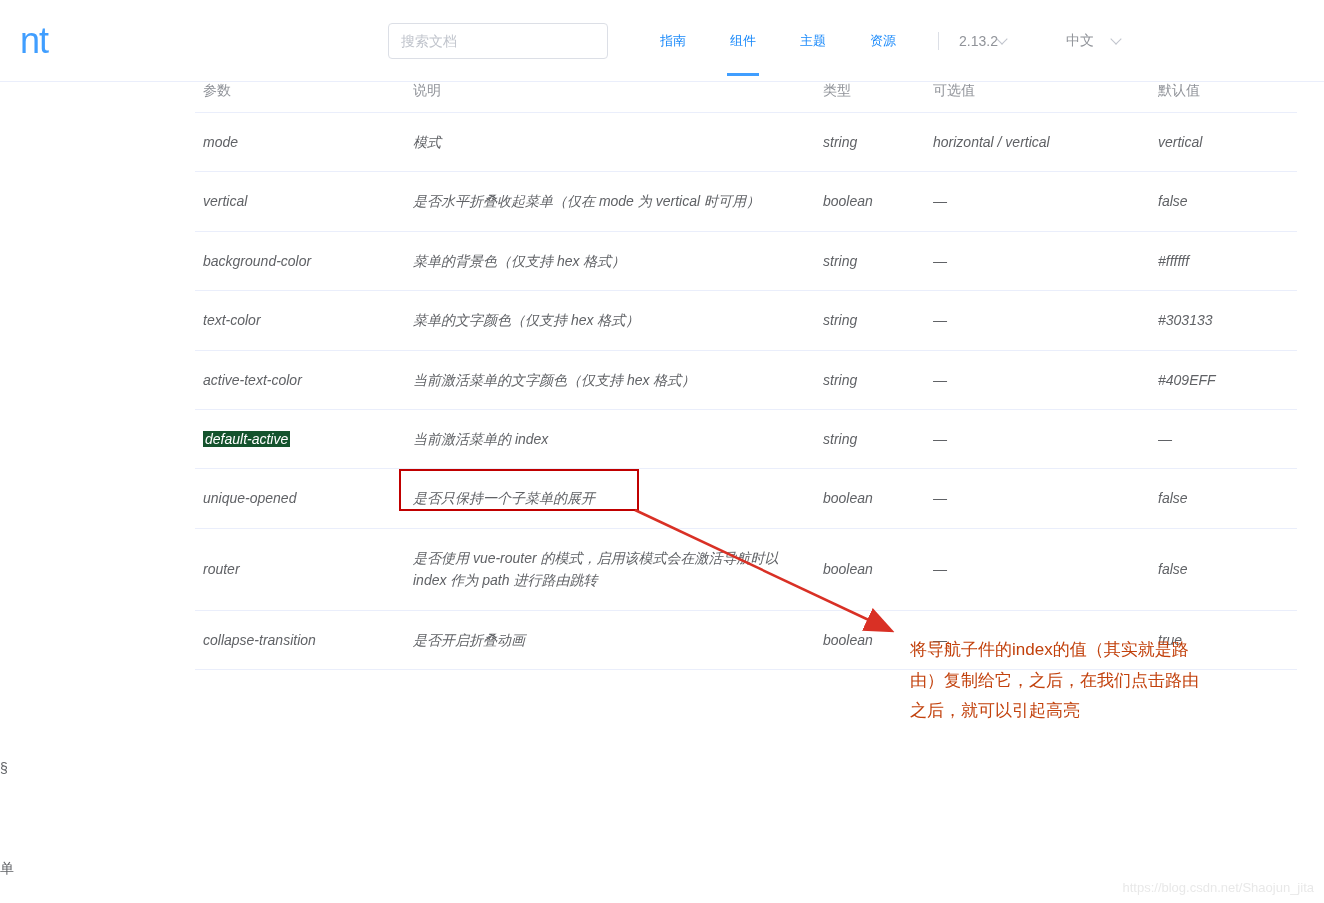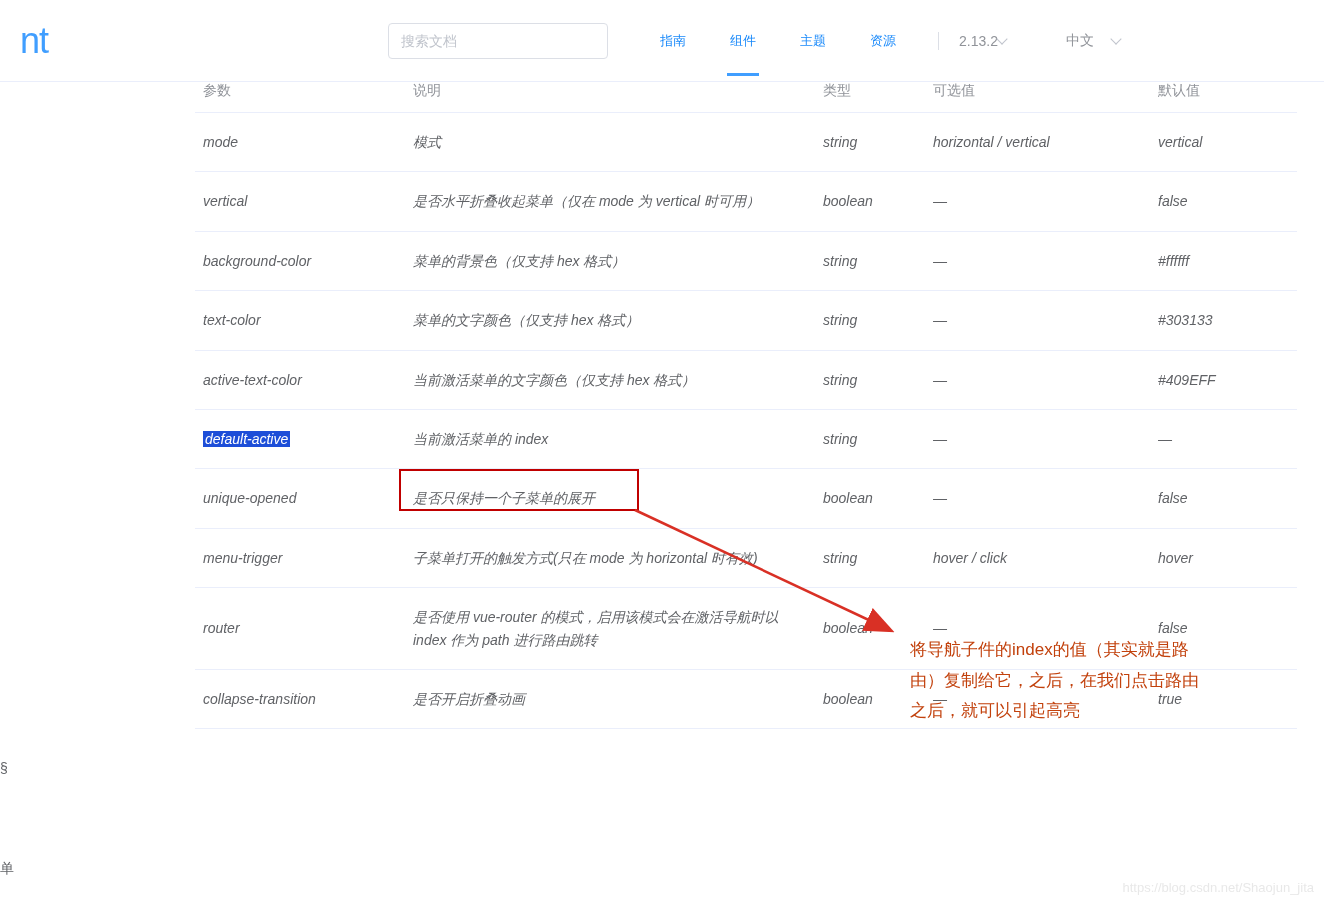--- a/index.html
+++ b/index.html
@@ -138,21 +138,21 @@
     tbody td {
       padding: 18px 8px;
       border-bottom: 1px solid #eaeefb;
       color: #606266;
       font-size: 14px;
       line-height: 1.6;
       vertical-align: middle;
       font-style: italic;
     }
     .highlight-sel {
-      background: #1d4ed8;
+      background: #14532d;
       color: #fff;
       padding: 0 2px;
     }
     .anno-box {
       position: absolute;
       border: 2px solid #c00000;
       pointer-events: none;
     }
     .anno-text {
       position: absolute;
@@ -257,27 +257,20 @@
           <td>—</td>
         </tr>
         <tr>
           <td>unique-opened</td>
           <td>是否只保持一个子菜单的展开</td>
           <td>boolean</td>
           <td>—</td>
           <td>false</td>
         </tr>
         <tr>
-          <td>menu-trigger</td>
-          <td>子菜单打开的触发方式(只在 mode 为 horizontal 时有效)</td>
-          <td>string</td>
-          <td>hover / click</td>
-          <td>hover</td>
-        </tr>
-        <tr>
           <td>router</td>
           <td>是否使用 vue-router 的模式，启用该模式会在激活导航时以 index 作为 path 进行路由跳转</td>
           <td>boolean</td>
           <td>—</td>
           <td>false</td>
         </tr>
         <tr>
           <td>collapse-transition</td>
           <td>是否开启折叠动画</td>
           <td>boolean</td>

